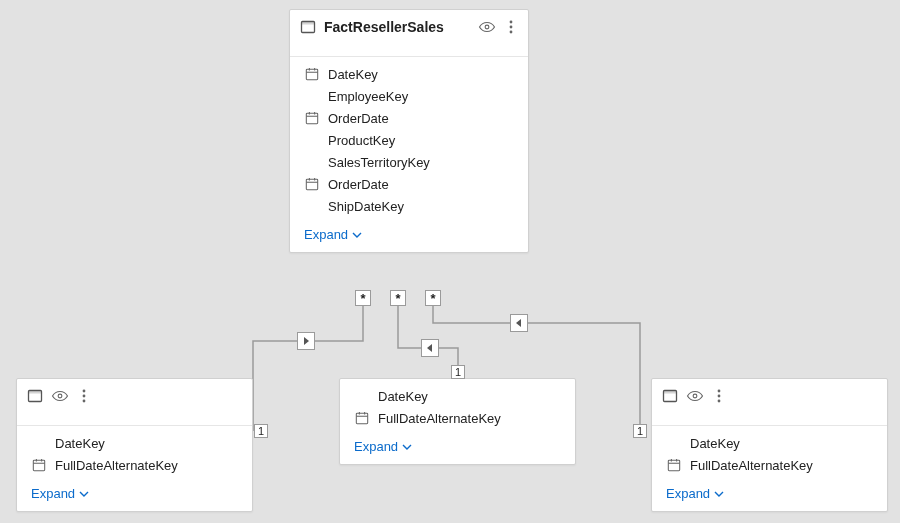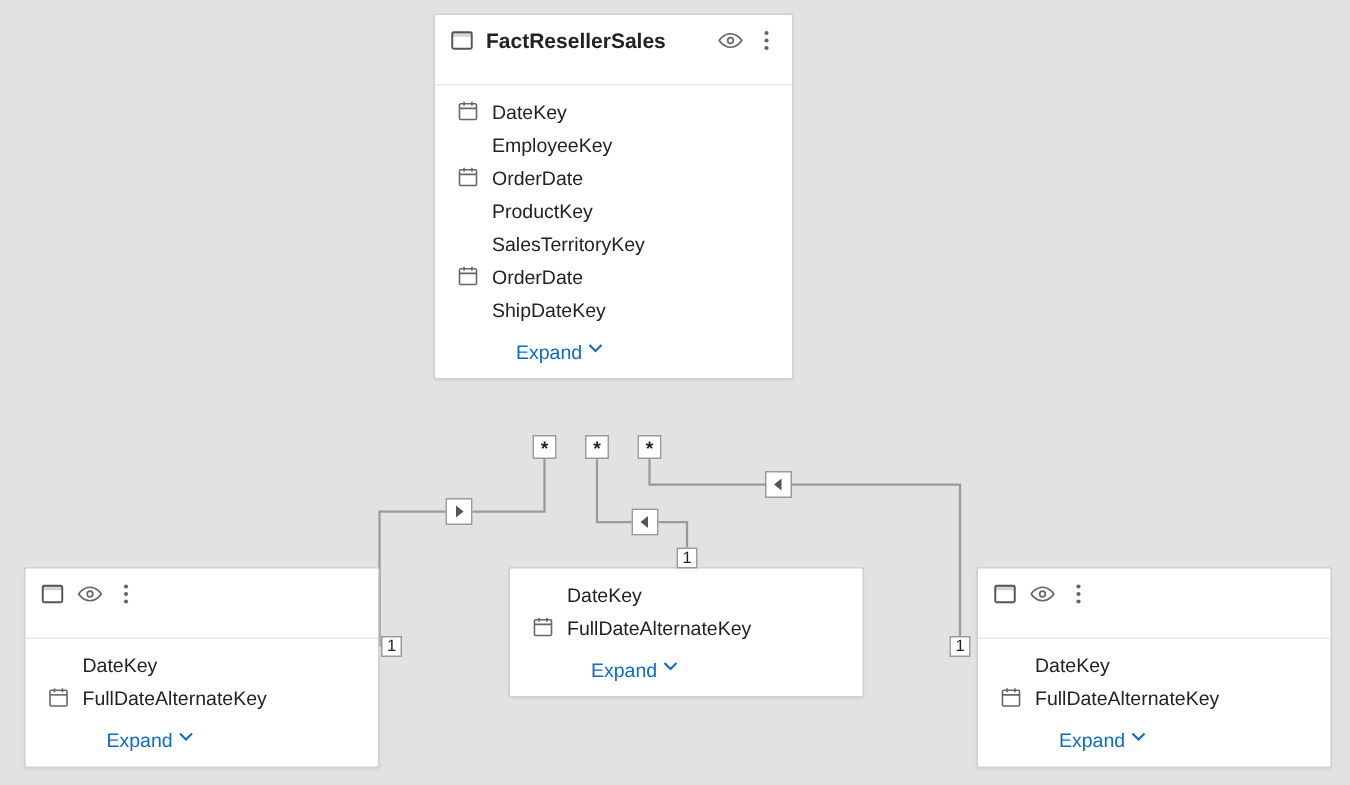--- a/index.html
+++ b/index.html
@@ -47,24 +47,23 @@
     align-items:center;
     height:22px;
     padding:0 10px 0 14px;
     gap:8px;
   }
   .field-icon { width:16px; height:16px; flex:0 0 16px; display:flex; align-items:center; justify-content:center; }
   .field-icon.blank { visibility:hidden; }
   .field-name { font-size:13px; color:#222; }
   .expand-row {
     padding:6px 10px 10px 14px;
-    display:flex; align-items:flex-start; gap:4px;
+    display:flex; align-items:center; gap:4px;
     color:#0b6bcb;
     font-size:13px;
-    margin-left:40px;
   }
   .expand-row .chev { display:inline-flex; }
   svg { display:block; }
   .conn-layer {
     position:absolute; inset:0;
     width:900px; height:523px;
     pointer-events:none;
   }
   .conn-path { stroke:#9a9a9a; stroke-width:1.5; fill:none; }
   .conn-marker {

